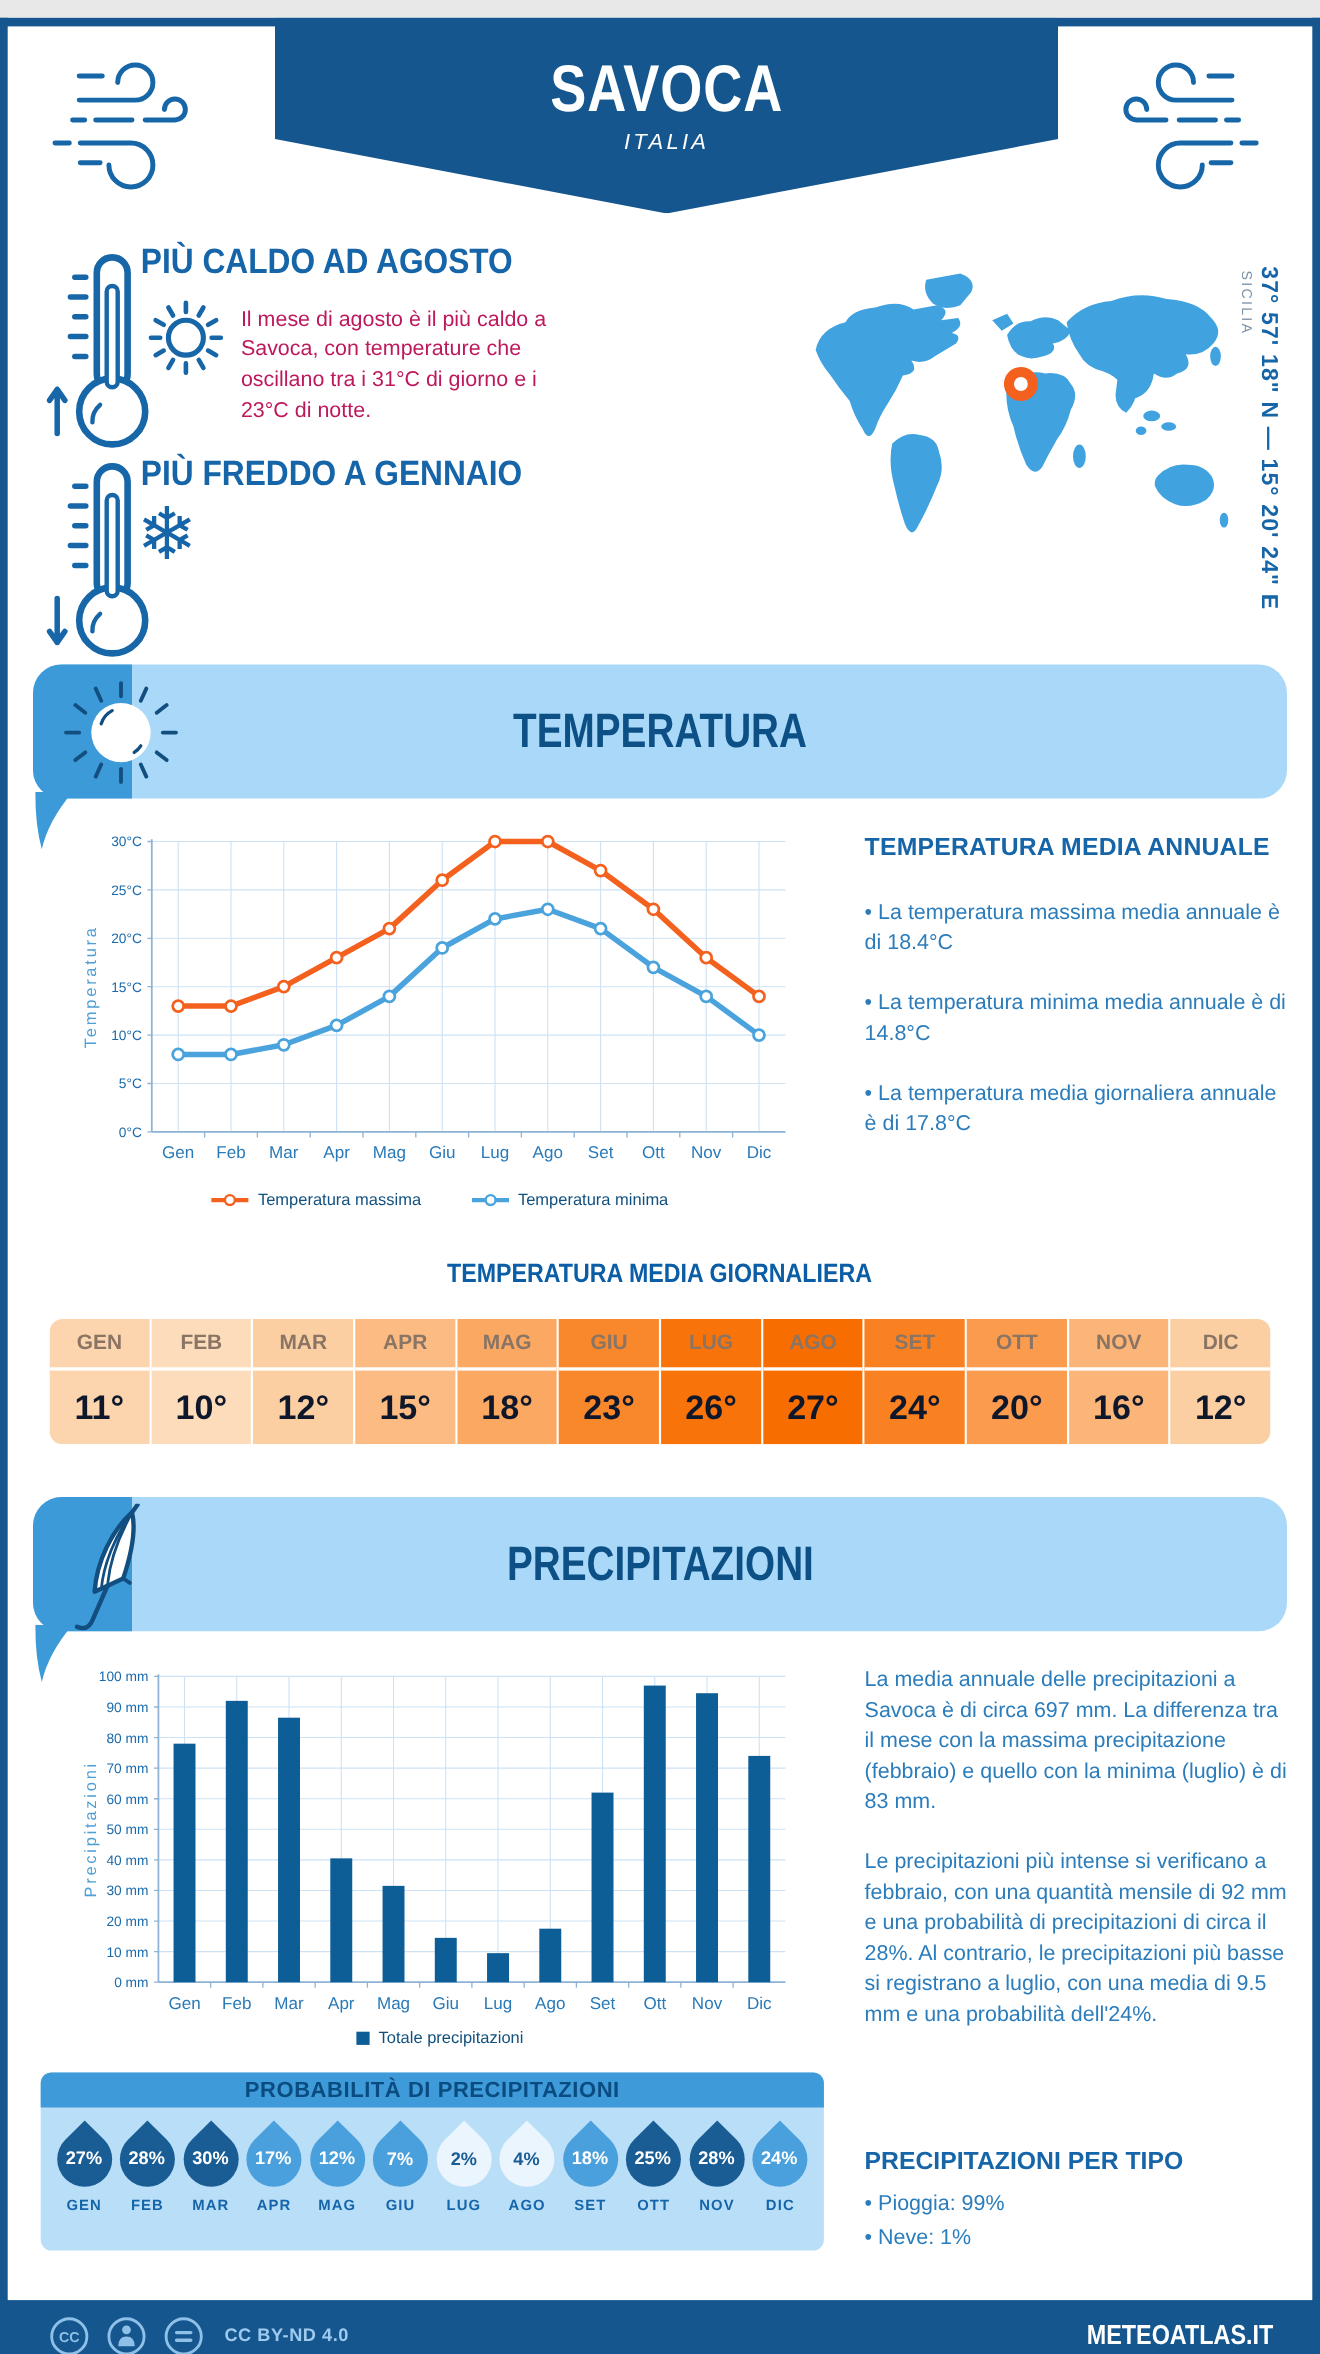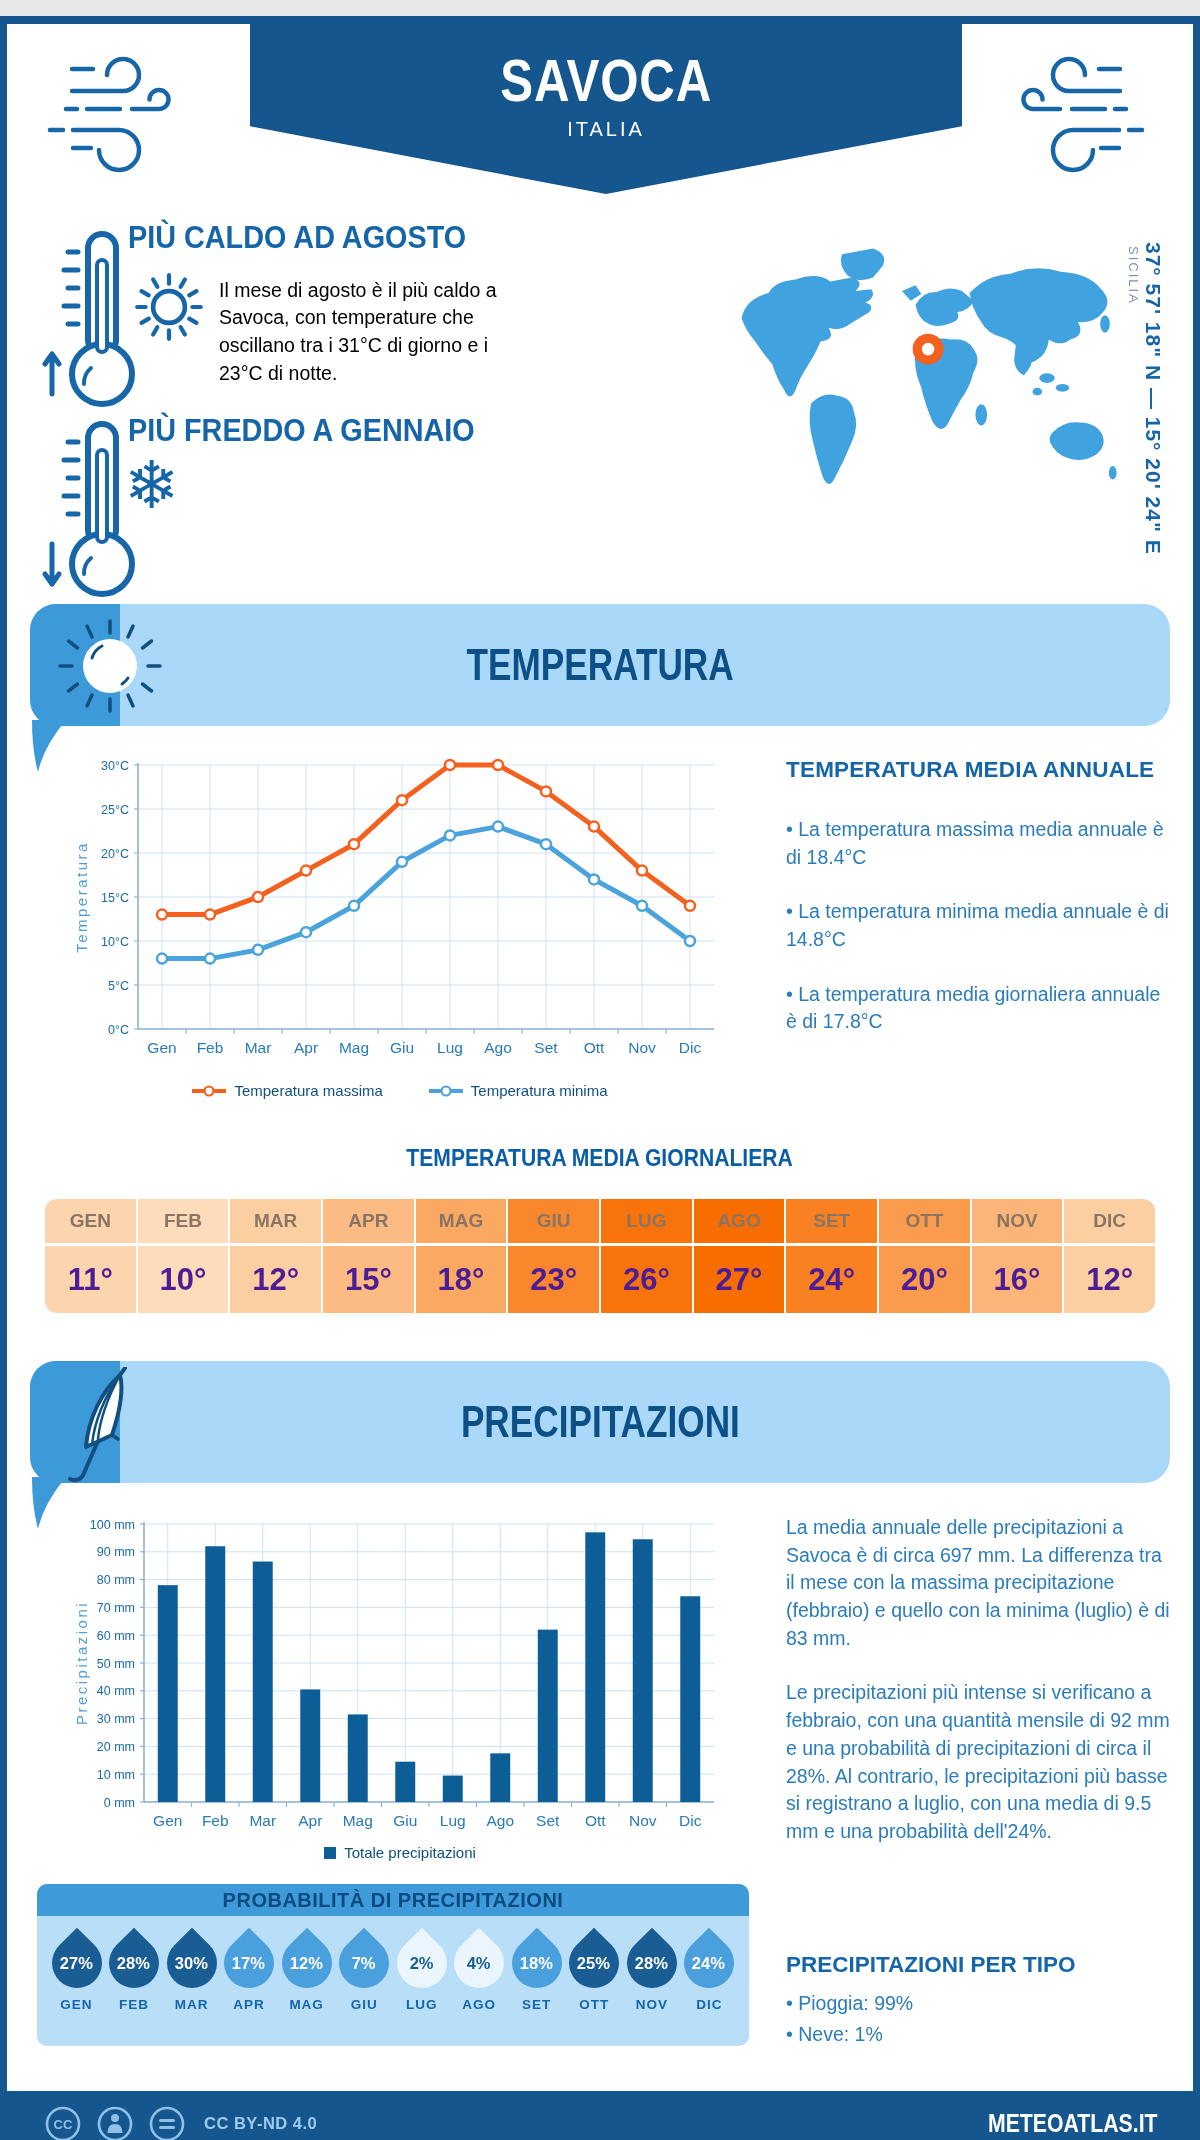--- a/index.html
+++ b/index.html
@@ -9,30 +9,30 @@
   .strip{position:absolute;background:#15568e;}
   .strip.top{left:0;top:0;width:1200px;height:8px;}
   .strip.left{left:0;top:0;width:7px;height:2140px;}
   .strip.right{left:1193px;top:0;width:7px;height:2140px;}
 
   
   .banner-head{position:absolute;left:250px;top:0;width:712px;height:178px;background:#15568e;
     clip-path:polygon(0 0,100% 0,100% 62%,50% 100%,0 62%);text-align:center;color:#fff;}
   .banner-head .city{display:inline-block;margin-top:30px;font-size:60px;font-weight:bold;
     letter-spacing:1px;transform:scaleX(.82);transform-origin:center;}
-  .banner-head .country{position:absolute;left:0;right:0;top:102px;font-size:20px;letter-spacing:3px;}
+  .banner-head .country{position:absolute;left:0;right:0;top:102px;font-size:20px;letter-spacing:3px;font-style:italic;}
 
   .wind{position:absolute;width:150px;height:130px;}
   .wind.l{left:40px;top:28px;}
   .wind.r{left:1002px;top:28px;}
 
   
   .sec-head{position:absolute;left:128px;font-size:32px;font-weight:bold;color:#1565a8;
     transform:scaleX(.9);transform-origin:left;white-space:nowrap;}
-  .sec-par{position:absolute;left:219px;width:292px;font-size:19.5px;line-height:1.42;color:#000000;}
+  .sec-par{position:absolute;left:219px;width:292px;font-size:19.5px;line-height:1.42;color:#be185d;}
   .thermo{position:absolute;left:42px;width:105px;height:190px;}
   .snow{position:absolute;left:124px;top:436px;font-size:66px;color:#1565a8;line-height:1;}
   .sunsmall{position:absolute;left:126px;top:248px;width:86px;height:86px;}
 
   
   .map{position:absolute;left:728px;top:222px;width:406px;height:286px;}
   .coords{position:absolute;left:1126px;top:226px;height:320px;writing-mode:vertical-rl;}
   .coords .c1{font-size:21px;font-weight:bold;color:#1565a8;letter-spacing:1px;}
   .coords .c2{font-size:13px;color:#7e93a8;letter-spacing:2px;margin-top:4px;}
 
@@ -64,21 +64,21 @@
   .daily-title span{display:inline-block;transform:scaleX(.88);}
 
   
   .ttable{position:absolute;left:45px;top:1183px;width:1110px;height:114px;display:flex;
     border-radius:12px;overflow:hidden;}
   .tcol{flex:1;display:flex;flex-direction:column;border-right:2px solid #fff;}
   .tcol:last-child{border-right:none;}
   .tcol .th{height:44px;display:flex;align-items:center;justify-content:center;
     font-size:19px;font-weight:bold;color:#8a7464;border-bottom:3px solid #fff;}
   .tcol .td{flex:1;display:flex;align-items:center;justify-content:center;
-    font-size:31px;font-weight:bold;color:#4c1d95;}
+    font-size:31px;font-weight:bold;color:#0f172a;}
 
   
   .prob{position:absolute;left:37px;top:1868px;width:712px;height:162px;background:#b9def8;border-radius:10px;}
   .prob .band{height:32px;background:#3e9ad8;border-radius:10px 10px 0 0;display:flex;
     align-items:center;justify-content:center;font-size:20px;font-weight:bold;color:#0b4c80;letter-spacing:.5px;}
   .drops{display:flex;justify-content:space-between;padding:10px 12px 0 12px;}
   .dropwrap{width:55px;display:flex;flex-direction:column;align-items:center;}
   .drop{width:50px;height:50px;margin-top:12px;border-radius:0 50% 50% 50%;transform:rotate(45deg);
     display:flex;align-items:center;justify-content:center;}
   .drop span{transform:rotate(-45deg);font-size:16.5px;font-weight:bold;}

